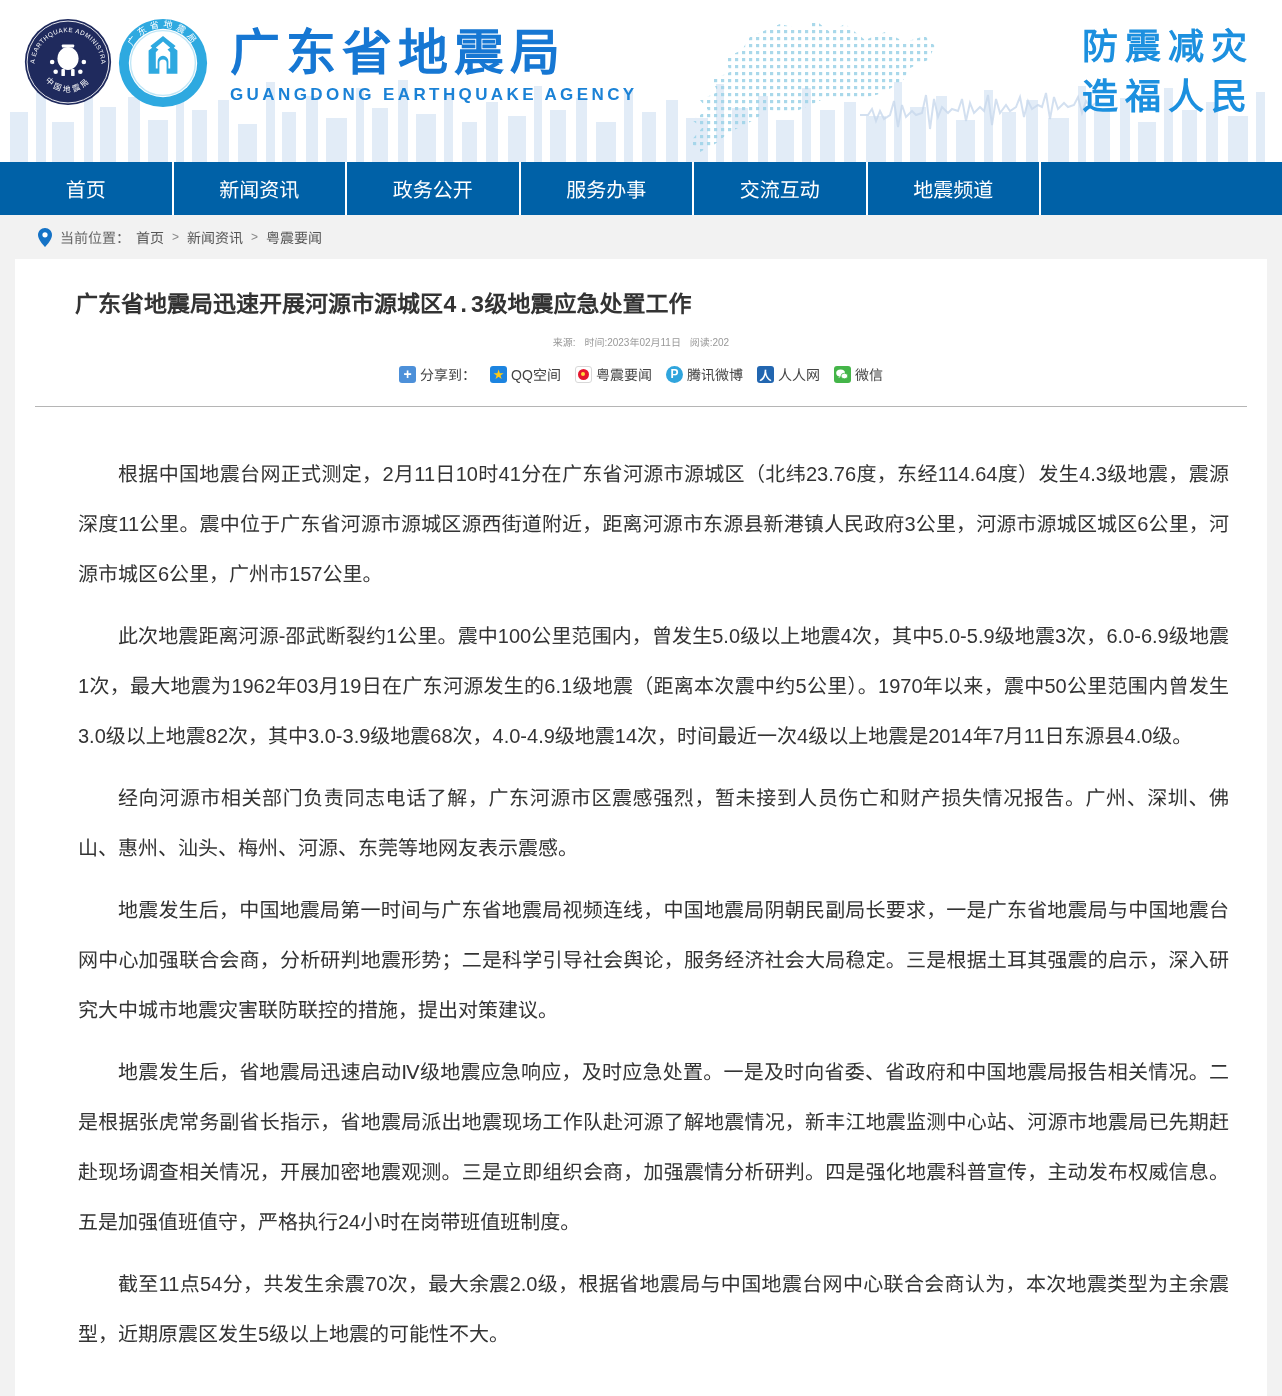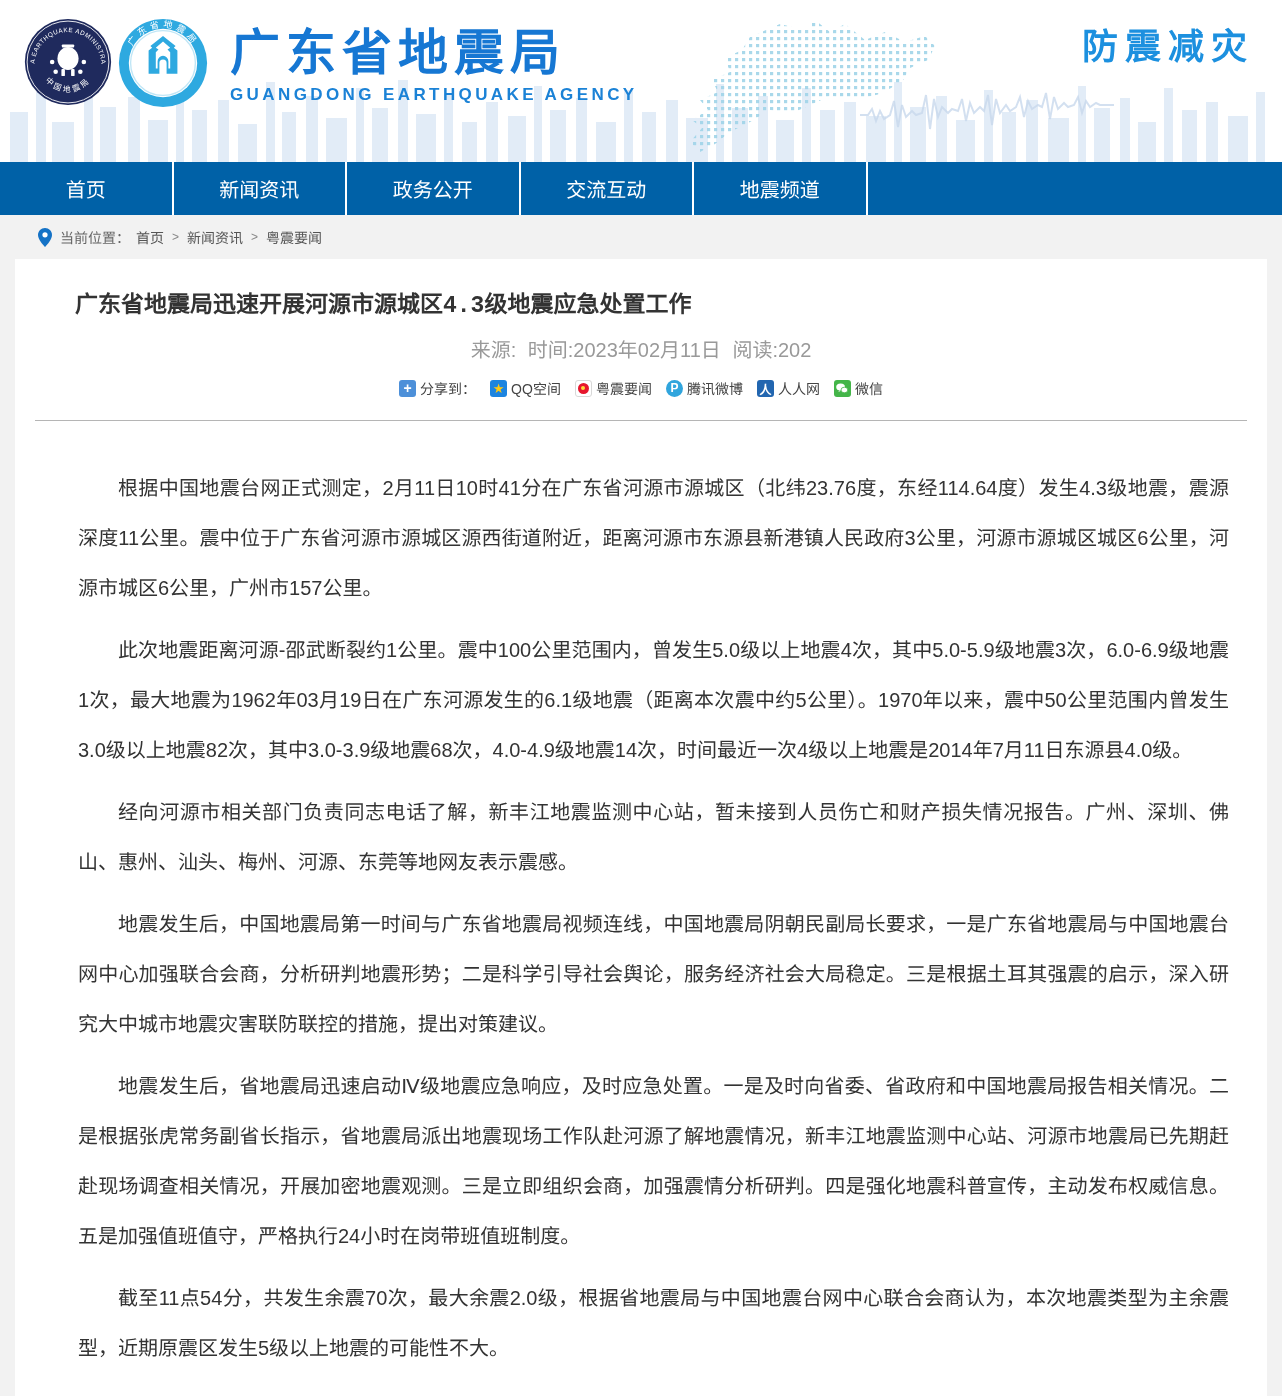--- a/index.html
+++ b/index.html
@@ -35,21 +35,21 @@
   .crumb-bar .pin{ width:14px; height:19px; margin-right:8px; }
   .crumb-label{ color:#666; }
   .crumb-link{ color:#555; cursor:pointer; margin:0 6px; }
   .crumb-sep{ color:#888; margin:0 2px; font-size:12px; }
   
   .card{ background:#ffffff; margin:0 15px; padding:30px 0 80px; min-height:1100px; }
   .article-title{
     text-align:left; font-size:23px; font-weight:bold; color:#333;
     font-family:Liberation Mono, monospace; line-height:34px; padding:0 60px;
   }
-  .article-meta{ text-align:center; margin-top:11px; font-size:20px; color:#999; }
+  .article-meta{ text-align:center; margin-top:11px; font-size:10px; color:#999; }
   .article-meta span{ margin:0 3px; }
   .share-row{
     margin-top:15px; display:flex; align-items:center; justify-content:center;
     font-size:14px; color:#444;
   }
   .share-row .share-item{ display:flex; align-items:center; margin-left:14px; cursor:pointer; }
   .share-row .share-label-wrap{ display:flex; align-items:center; cursor:pointer; }
   .sicon{ width:17px; height:17px; border-radius:3px; margin-right:4px; display:inline-flex; align-items:center; justify-content:center; font-size:12px; font-weight:bold; color:#fff; flex:0 0 17px; }
   .sicon.plus{ background:#4d90d9; font-size:14px; }
   .sicon.qzone{ background:#1c84e0; color:#ffc913; font-size:13px; }
@@ -189,27 +189,29 @@
     <path fill="#2ea9e0" d="M50,20 L64,31 L62,33 L66,36 L66,62 L54,62 L54,50 A4,4 0 0 0 46,50 L46,62 L34,62 L34,36 L38,33 L36,31 Z M50,26 L42,33 L45,35 L42,38 L42,56 L44,56 L44,48 A6,6 0 0 1 56,48 L56,56 L58,56 L58,38 L55,35 L58,33 Z"></path>
   </svg>
 
   <div class="brand">
     <div class="brand-title">广东省地震局</div>
     <div class="brand-sub">GUANGDONG EARTHQUAKE AGENCY</div>
   </div>
 
   <div class="slogan">
     <div>防震减灾</div>
+    <div>造福人民</div>
   </div>
 </div>
 
 <div class="main-nav">
   <div class="nav-item">首页</div>
   <div class="nav-item">新闻资讯</div>
   <div class="nav-item">政务公开</div>
+  <div class="nav-item">服务办事</div>
   <div class="nav-item">交流互动</div>
   <div class="nav-item">地震频道</div>
 </div>
 
 <div class="crumb-bar">
   <svg class="pin" viewBox="0 0 14 19">
     <path fill="#1472c6" d="M7,0 C10.9,0 14,3.1 14,7 C14,12 7,19 7,19 C7,19 0,12 0,7 C0,3.1 3.1,0 7,0 Z"></path>
     <circle cx="7" cy="6.8" r="2.6" fill="#ffffff"></circle>
   </svg>
   <span class="crumb-label">当前位置：</span>
@@ -263,18 +265,18 @@
       </span>
       <span>微信</span>
     </span>
   </div>
 
   <hr class="divider">
 
   <div class="article-body">
     <p>根据中国地震台网正式测定，2月11日10时41分在广东省河源市源城区（北纬23.76度，东经114.64度）发生4.3级地震，震源深度11公里。震中位于广东省河源市源城区源西街道附近，距离河源市东源县新港镇人民政府3公里，河源市源城区城区6公里，河源市城区6公里，广州市157公里。</p>
     <p>此次地震距离河源-邵武断裂约1公里。震中100公里范围内，曾发生5.0级以上地震4次，其中5.0-5.9级地震3次，6.0-6.9级地震1次，最大地震为1962年03月19日在广东河源发生的6.1级地震（距离本次震中约5公里）。1970年以来，震中50公里范围内曾发生3.0级以上地震82次，其中3.0-3.9级地震68次，4.0-4.9级地震14次，时间最近一次4级以上地震是2014年7月11日东源县4.0级。</p>
-    <p>经向河源市相关部门负责同志电话了解，新丰江地震监测中心站，暂未接到人员伤亡和财产损失情况报告。广州、深圳、佛山、惠州、汕头、梅州、河源、东莞等地网友表示震感。</p>
+    <p>经向河源市相关部门负责同志电话了解，广东河源市区震感强烈，暂未接到人员伤亡和财产损失情况报告。广州、深圳、佛山、惠州、汕头、梅州、河源、东莞等地网友表示震感。</p>
     <p>地震发生后，中国地震局第一时间与广东省地震局视频连线，中国地震局阴朝民副局长要求，一是广东省地震局与中国地震台网中心加强联合会商，分析研判地震形势；二是科学引导社会舆论，服务经济社会大局稳定。三是根据土耳其强震的启示，深入研究大中城市地震灾害联防联控的措施，提出对策建议。</p>
     <p>地震发生后，省地震局迅速启动Ⅳ级地震应急响应，及时应急处置。一是及时向省委、省政府和中国地震局报告相关情况。二是根据张虎常务副省长指示，省地震局派出地震现场工作队赴河源了解地震情况，新丰江地震监测中心站、河源市地震局已先期赶赴现场调查相关情况，开展加密地震观测。三是立即组织会商，加强震情分析研判。四是强化地震科普宣传，主动发布权威信息。五是加强值班值守，严格执行24小时在岗带班值班制度。</p>
     <p>截至11点54分，共发生余震70次，最大余震2.0级，根据省地震局与中国地震台网中心联合会商认为，本次地震类型为主余震型，近期原震区发生5级以上地震的可能性不大。</p>
   </div>
 </div>
 
 </body></html>

